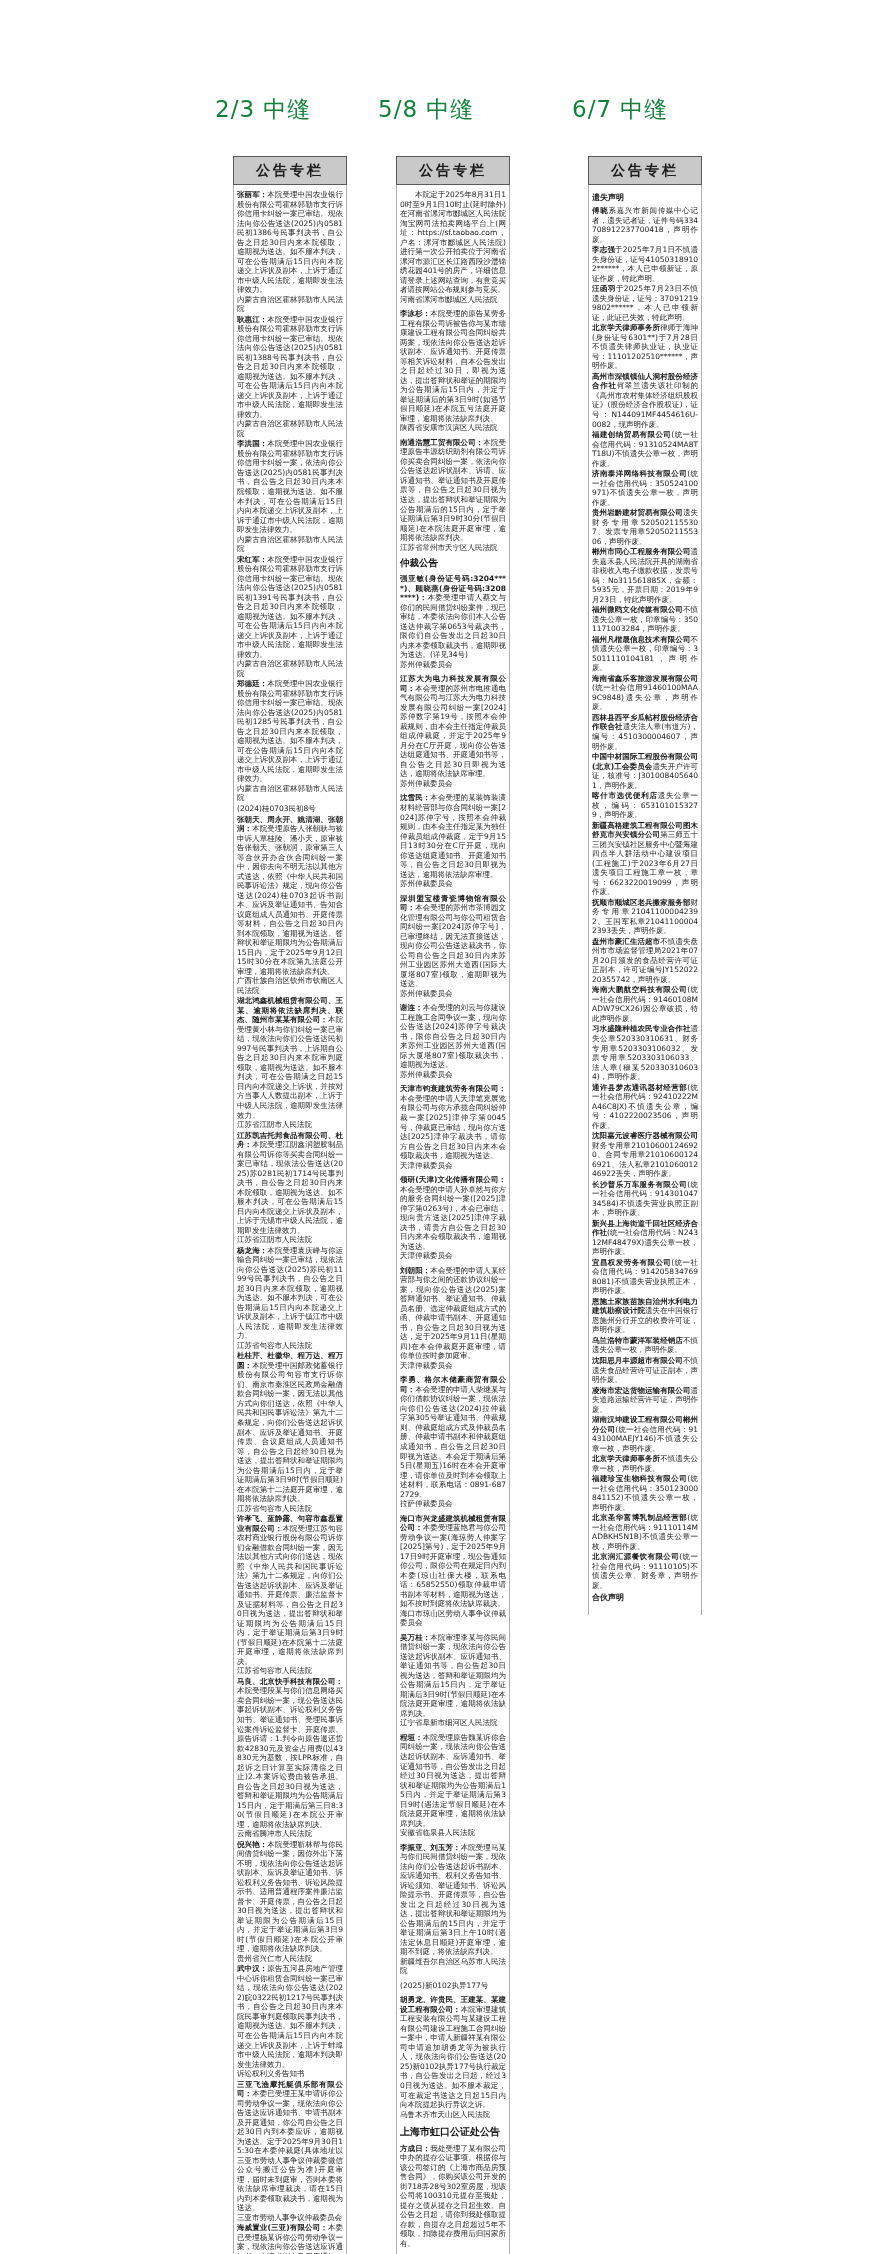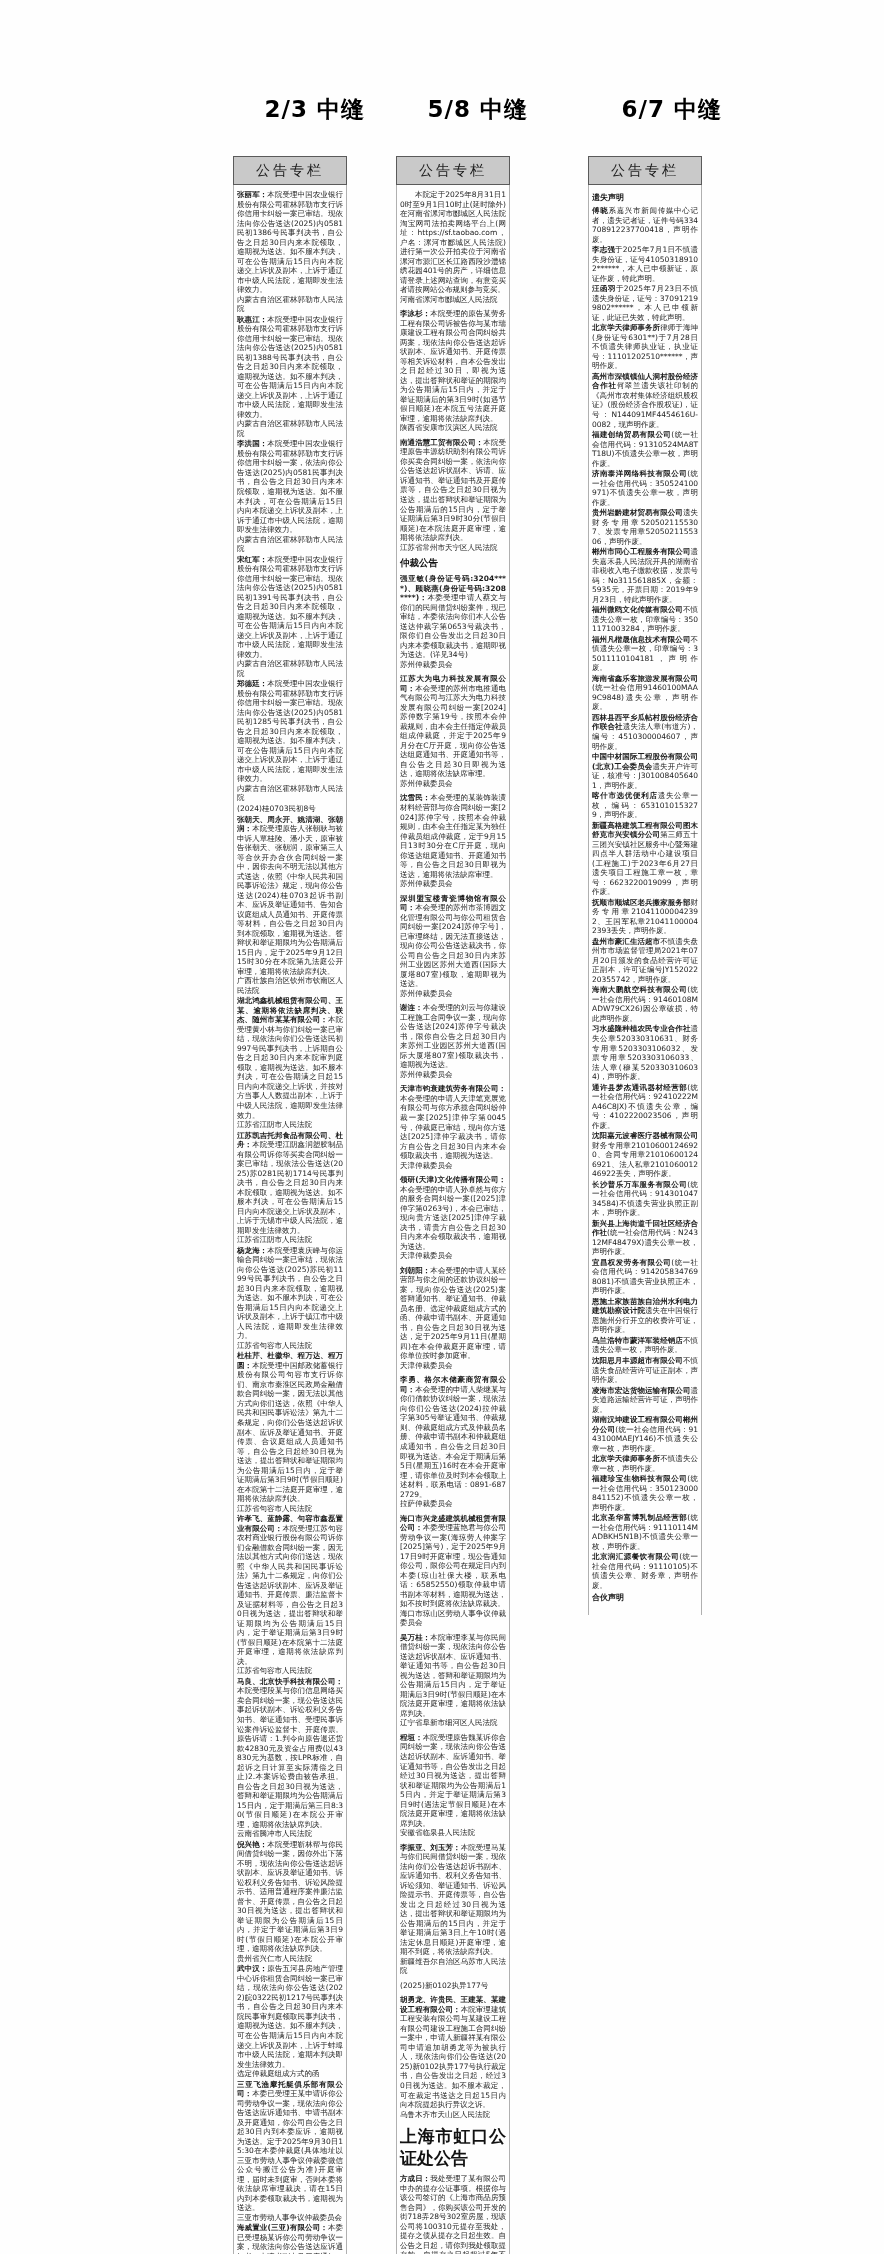--- a/index.html
+++ b/index.html
@@ -1,41 +1,41 @@
 <!DOCTYPE html>
 <html><head>
 <meta charset="utf-8">
 <style>
   html,body{margin:0;padding:0;background:#ffffff;}
   .page{position:relative;width:884px;height:2254px;background:#fefefe;overflow:hidden;
         font-family:"DejaVu Sans",sans-serif;}
-  .page-label{position:absolute;top:94px;width:150px;text-align:right;
-        font-size:23px;font-weight:bold;color:#000000;letter-spacing:1px;}
+  .page-label{position:absolute;top:94px;width:150px;text-align:left;
+        font-size:23px;font-weight:normal;color:#15803d;letter-spacing:1px;}
   #label-1{left:215px}
   #label-2{left:378px}
   #label-3{left:572px}
   .gcol{position:absolute;top:156px;width:114px;}
   #col-1{left:233px}
   #col-2{left:396px}
   #col-3{left:588px}
   .col-head{background:#c9c9c9;border:1px solid #5a5a5a;text-align:center;
-        font-size:14px;font-weight:normal;font-family:"DejaVu Serif",serif;
+        font-size:14px;font-weight:bold;font-family:"DejaVu Serif",serif;
         padding:5px 0 4px;letter-spacing:3px;color:#1c1c1c;}
   .col-body{border-left:1px solid #b0b0b0;border-right:1px solid #b0b0b0;
         padding:5px 3px 8px;font-size:7.5px;line-height:1.27;color:#1b1b1b;
         text-align:justify;word-break:break-all;}
   .item{margin:0 0 1px;}
   #col-2 .item{margin:0 0 5px;}
   #col-3 .item{margin:0 0 1px;}
   .item b{font-weight:bold;}
   .sign{display:block;}
   .subhead{font-weight:bold;margin:3px 0;color:#111;}
   .subhead.sm{font-size:8px;}
   .subhead.md{font-size:9.5px;margin:5px 0;}
-  .subhead.lg{font-size:17px;margin:7px 0 5px;}
+  .subhead.lg{font-size:10px;margin:7px 0 5px;}
 </style>
 </head>
 <body>
 
 <div class="page">
 
   <div class="page-label" id="label-1">2/3 中缝</div>
   <div class="page-label" id="label-2">5/8 中缝</div>
   <div class="page-label" id="label-3">6/7 中缝</div>
 
@@ -49,21 +49,21 @@
         <p class="item"><b>郑德廷：</b>本院受理中国农业银行股份有限公司霍林郭勒市支行诉你信用卡纠纷一案已审结。现依法向你公告送达(2025)内0581民初1285号民事判决书，自公告之日起30日内来本院领取，逾期视为送达。如不服本判决，可在公告期满后15日内向本院递交上诉状及副本，上诉于通辽市中级人民法院，逾期即发生法律效力。<span class="sign">内蒙古自治区霍林郭勒市人民法院</span></p>
         <p class="item">(2024)桂0703民初8号</p>
         <p class="item"><b>张朝天、周永开、姚清湖、张朝润：</b>本院受理原告人张朝耿与被申诉人覃桂陵、潘小天，原审被告张朝天、张朝润，原审第三人等合伙开办合伙合同纠纷一案中，因你去向不明无法以其他方式送达，依照《中华人民共和国民事诉讼法》规定，现向你公告送达(2024)桂0703起诉书副本、应诉及举证通知书、告知合议庭组成人员通知书、开庭传票等材料，自公告之日起30日内到本院领取，逾期视为送达。答辩状和举证期限均为公告期满后15日内，定于2025年9月12日15时30分在本院第九法庭公开审理，逾期将依法缺席判决。<span class="sign">广西壮族自治区钦州市钦南区人民法院</span></p>
         <p class="item"><b>湖北鸿鑫机械租赁有限公司、王某、逾期将依法缺席判决、联杰、随州市某某有限公司：</b>本院受理黄小林与你们纠纷一案已审结，现依法向你们公告送达民初997号民事判决书，上诉期自公告之日起30日内来本院审判庭领取，逾期视为送达。如不服本判决，可在公告期满之日起15日内向本院递交上诉状，并按对方当事人人数提出副本，上诉于中级人民法院，逾期即发生法律效力。<span class="sign">江苏省江阴市人民法院</span></p>
         <p class="item"><b>江苏凯吉托邦食品有限公司、杜舟：</b>本院受理江阴鑫润塑胶制品有限公司诉你等买卖合同纠纷一案已审结，现依法公告送达(2025)苏0281民初1714号民事判决书，自公告之日起30日内来本院领取，逾期视为送达。如不服本判决，可在公告期满后15日内向本院递交上诉状及副本，上诉于无锡市中级人民法院，逾期即发生法律效力。<span class="sign">江苏省江阴市人民法院</span></p>
         <p class="item"><b>杨龙海：</b>本院受理袁庆峰与你运输合同纠纷一案已审结，现依法向你公告送达(2025)苏民初1199号民事判决书，自公告之日起30日内来本院领取，逾期视为送达。如不服本判决，可在公告期满后15日内向本院递交上诉状及副本，上诉于镇江市中级人民法院，逾期即发生法律效力。<span class="sign">江苏省句容市人民法院</span></p>
         <p class="item"><b>杜桂芹、杜徽华、程万达、程万圆：</b>本院受理中国邮政储蓄银行股份有限公司句容市支行诉你们、南京市秦淮区民政局金融借款合同纠纷一案，因无法以其他方式向你们送达，依照《中华人民共和国民事诉讼法》第九十二条规定，向你们公告送达起诉状副本、应诉及举证通知书、开庭传票、合议庭组成人员通知书等，自公告之日起经30日视为送达，提出答辩状和举证期限均为公告期满后15日内，定于举证期满后第3日9时(节假日顺延)在本院第十二法庭开庭审理，逾期将依法缺席判决。<span class="sign">江苏省句容市人民法院</span></p>
         <p class="item"><b>许孝飞、蓝静露、句容市鑫磊置业有限公司：</b>本院受理江苏句容农村商业银行股份有限公司诉你们金融借款合同纠纷一案，因无法以其他方式向你们送达，现依照《中华人民共和国民事诉讼法》第九十二条规定，向你们公告送达起诉状副本、应诉及举证通知书、开庭传票、廉洁监督卡及证据材料等，自公告之日起30日视为送达，提出答辩状和举证期限均为公告期满后15日内，定于举证期满后第3日9时(节假日顺延)在本院第十二法庭开庭审理，逾期将依法缺席判决。<span class="sign">江苏省句容市人民法院</span></p>
         <p class="item"><b>马良、北京快手科技有限公司：</b>本院受理段某与你们信息网络买卖合同纠纷一案，现公告送达民事起诉状副本、诉讼权利义务告知书、举证通知书、受理民事诉讼案件诉讼监督卡、开庭传票。原告诉请：1.判令向原告退还货款42830元及资金占用费(以43830元为基数，按LPR标准，自起诉之日计算至实际清偿之日止)2.本案诉讼费由被告承担。自公告之日起30日视为送达，答辩和举证期限均为公告期满后15日内，定于期满后第三日8:30(节假日顺延)在本院公开审理，逾期将依法缺席判决。<span class="sign">云南省腾冲市人民法院</span></p>
         <p class="item"><b>倪兴艳：</b>本院受理靳林帮与你民间借贷纠纷一案，因你外出下落不明，现依法向你公告送达起诉状副本、应诉及举证通知书、诉讼权利义务告知书、诉讼风险提示书、适用普通程序案件廉洁监督卡、开庭传票，自公告之日起30日视为送达，提出答辩状和举证期限为公告期满后15日内，并定于举证期满后第3日9时(节假日顺延)在本院公开审理，逾期将依法缺席判决。<span class="sign">贵州省兴仁市人民法院</span></p>
-        <p class="item"><b>武中汉：</b>原告五河县房地产管理中心诉你租赁合同纠纷一案已审结，现依法向你公告送达(2022)皖0322民初1217号民事判决书，自公告之日起30日内来本院民事审判庭领取民事判决书，逾期视为送达。如不服本判决，可在公告期满后15日内向本院递交上诉状及副本，上诉于蚌埠市中级人民法院，逾期本判决即发生法律效力。<span class="sign">选定仲裁庭组成方式的函</span></p>
+        <p class="item"><b>武中汉：</b>原告五河县房地产管理中心诉你租赁合同纠纷一案已审结，现依法向你公告送达(2022)皖0322民初1217号民事判决书，自公告之日起30日内来本院民事审判庭领取民事判决书，逾期视为送达。如不服本判决，可在公告期满后15日内向本院递交上诉状及副本，上诉于蚌埠市中级人民法院，逾期本判决即发生法律效力。<span class="sign">诉讼权利义务告知书</span></p>
         <p class="item"><b>三亚飞渔摩托艇俱乐部有限公司：</b>本委已受理王某申请诉你公司劳动争议一案，现依法向你公告送达应诉通知书、申请书副本及开庭通知，你公司自公告之日起30日内到本委应诉，逾期视为送达。定于2025年9月30日15:30在本委仲裁庭(具体地址以三亚市劳动人事争议仲裁委微信公众号搬迁公告为准)开庭审理，届时未到庭审，否则本委将依法缺席审理裁决，请在15日内到本委领取裁决书，逾期视为送达。<span class="sign">三亚市劳动人事争议仲裁委员会</span></p>
         <p class="item"><b>海威置业(三亚)有限公司：</b>本委已受理杨某诉你公司劳动争议一案，现依法向你公告送达应诉通知书、申请书副本及开庭通知，你公司自公告之日起30日内到本委应诉，逾期视为送达。定于2025年9月22日9:00在本委仲裁庭(具体地址以三亚市劳动人事争议仲裁委公众号搬迁公告为准)开庭审理，届时未到庭，否则本委将依法缺席审理裁决，请在15日内到本委领取裁决书，逾期视为送达。</p>
       </div>
   </div>
 
   <div class="gcol" id="col-2">
     <div class="col-head">公告专栏</div>
     <div class="col-body">
         <p class="item">　　本院定于2025年8月31日10时至9月1日10时止(延时除外)在河南省漯河市郾城区人民法院淘宝网司法拍卖网络平台上(网址：https://sf.taobao.com，户名：漯河市郾城区人民法院)进行第一次公开拍卖位于河南省漯河市源汇区长江路西段沙澧锦绣花园401号的房产，详细信息请登录上述网站查询，有意竞买者请按网站公布规则参与竞买。<span class="sign">河南省漯河市郾城区人民法院</span></p>
         <p class="item"><b>李泳杉：</b>本院受理的原告某劳务工程有限公司诉被告你与某市瑞康建设工程有限公司合同纠纷共两案，现依法向你公告送达起诉状副本、应诉通知书、开庭传票等相关诉讼材料，自本公告发出之日起经过30日，即视为送达，提出答辩状和举证的期限均为公告期满后15日内，并定于举证期满后的第3日9时(如遇节假日顺延)在本院五号法庭开庭审理，逾期将依法缺席判决。<span class="sign">陕西省安康市汉滨区人民法院</span></p>

